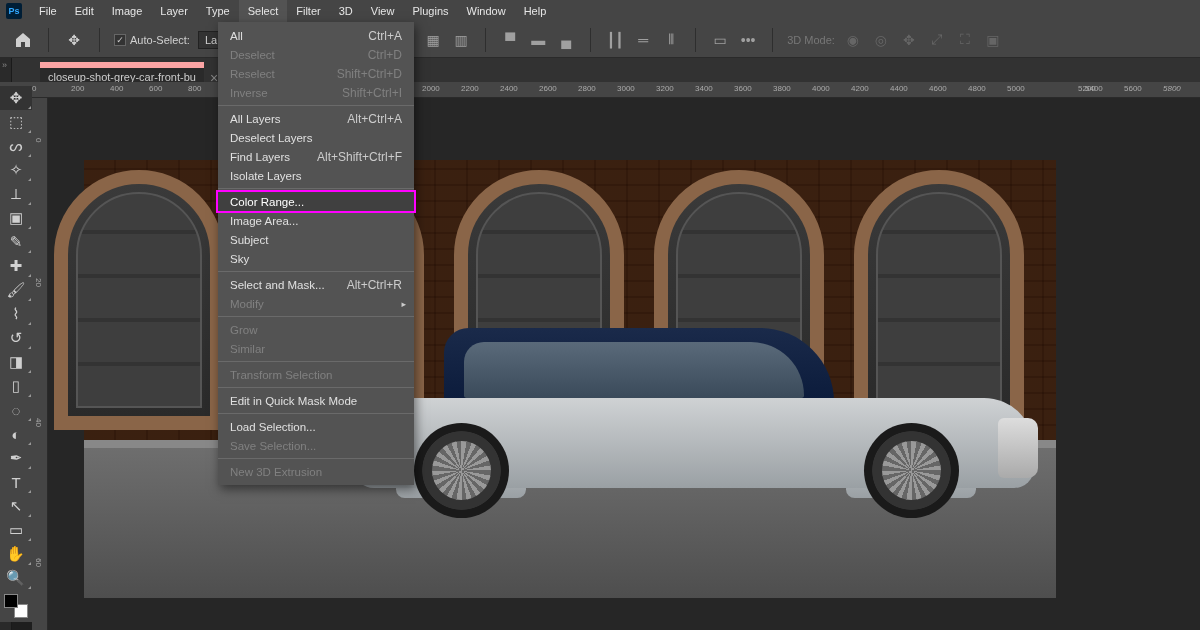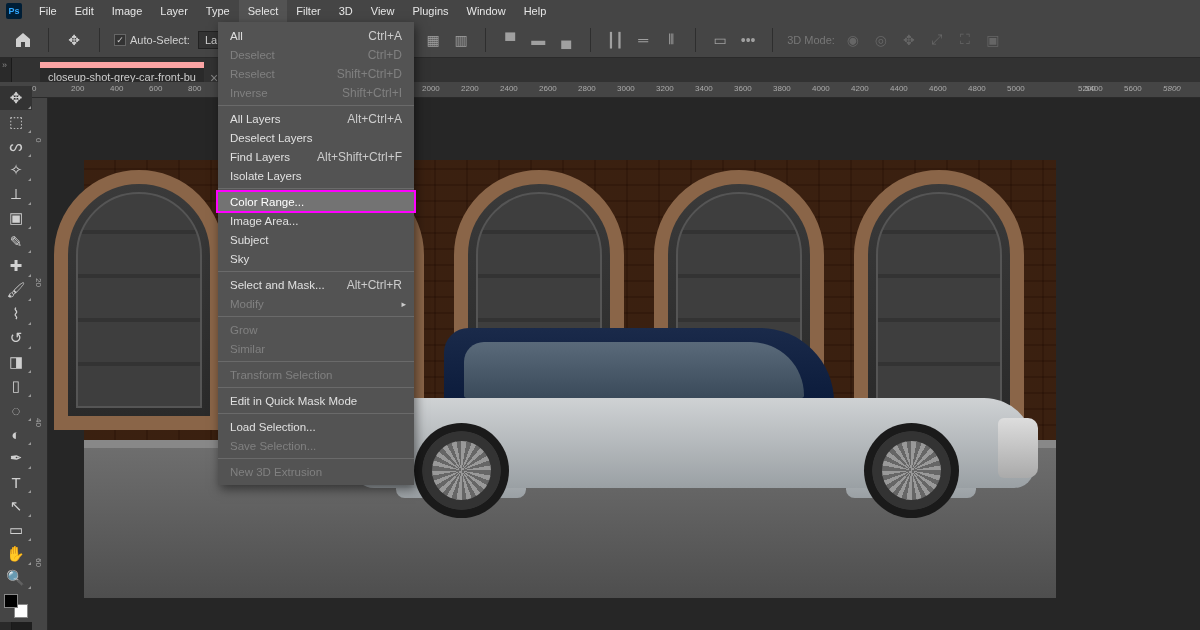--- a/index.html
+++ b/index.html
@@ -41,21 +41,21 @@
 .car-top::after{content:"";position:absolute;left:20px;top:14px;width:340px;height:56px;background:linear-gradient(#5a6a7a,#3a4a5a);border-radius:30px 80px 4px 4px}
 .wheel{position:absolute;bottom:0;width:95px;height:95px;border-radius:50%;background:radial-gradient(circle,#888 0 22%,#222 23% 40%,#333 41% 58%,#1a1a1a 59% 100%)}
 .wheel::after{content:"";position:absolute;inset:18px;border-radius:50%;background:repeating-conic-gradient(#999 0 10deg,#666 10deg 20deg)}
 .w1{left:60px}.w2{left:510px}
 .fender{position:absolute;bottom:20px;width:130px;height:70px;border-radius:70px 70px 10px 10px;background:linear-gradient(#d0d3d5,#9aa0a4)}
 .f1{left:42px}.f2{left:492px}
 .grille{position:absolute;right:-4px;bottom:40px;width:40px;height:60px;background:linear-gradient(#ddd,#aaa);border-radius:6px 10px 10px 6px}
 .dropdown{position:absolute;left:218px;top:22px;width:196px;background:#535353;box-shadow:2px 4px 10px rgba(0,0,0,.5);font-size:11.5px;color:#e0e0e0;z-index:100;padding:4px 0}
 .dd-row{display:flex;justify-content:space-between;align-items:center;height:19px;padding:0 12px;cursor:pointer;position:relative}
 .dd-row.disabled{color:#808080}
-.dd-row.hl{background:#737373;color:#fff;outline:2px solid #ff00ff}
+.dd-row.hl{background:#404040;color:#fff;outline:2px solid #ff00ff}
 .dd-sep{height:1px;background:#6a6a6a;margin:3px 0}
 .dd-arrow::after{content:"▸";position:absolute;right:8px;font-size:9px;color:#ccc}
 .dd-sc{color:#ccc;font-size:12px}
 .dd-row.disabled .dd-sc{color:#808080}
 svg{display:block}
 </style>
 </head>
 <body>
 
 <div class="menubar">

